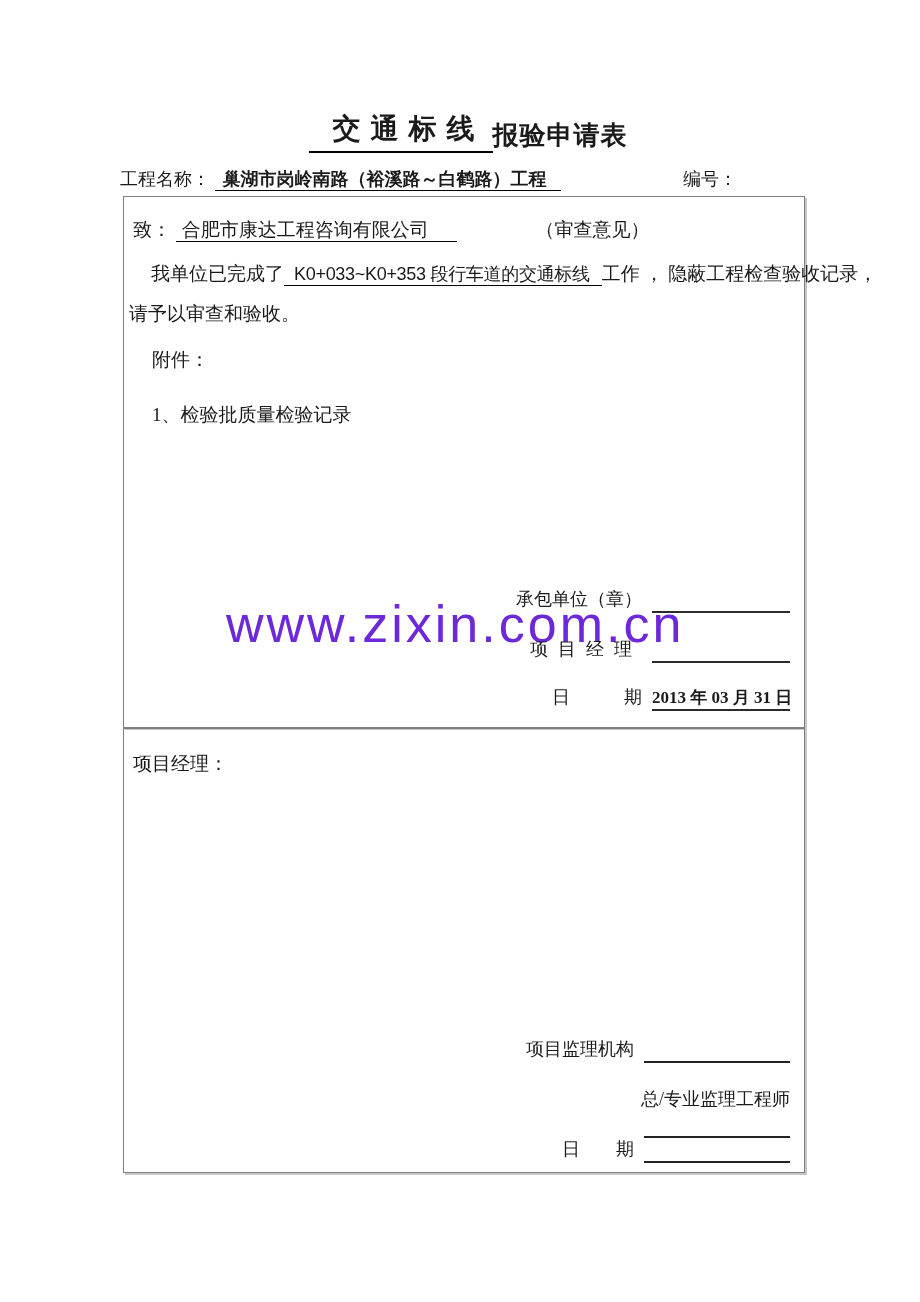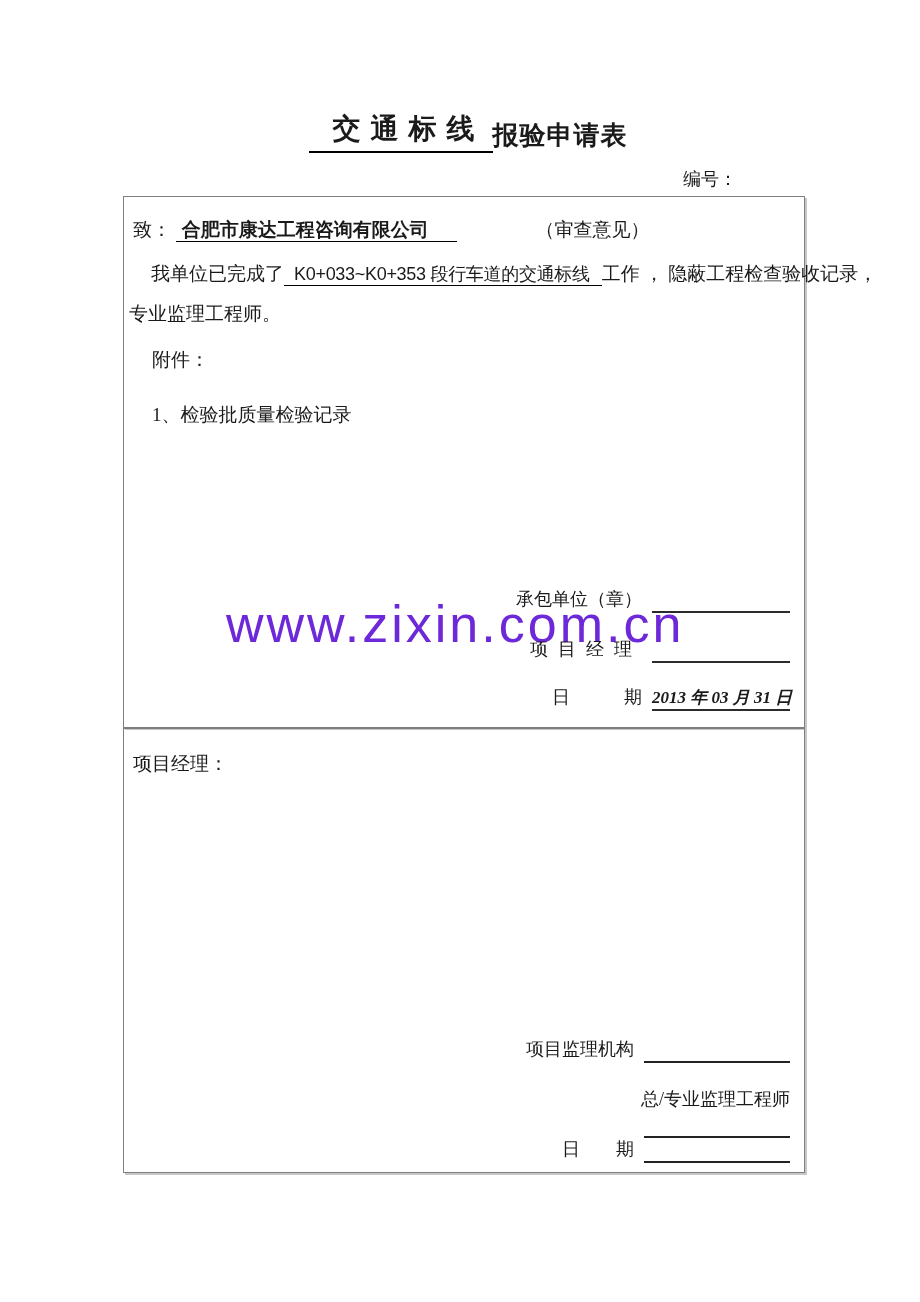--- a/index.html
+++ b/index.html
@@ -36,39 +36,39 @@
     border:1px solid #7f7f7f; background:transparent;
     box-shadow:2px 2px 0 rgba(130,130,130,0.45);
   }
   .box1 { top:196px; height:530px; }
   .box2 { top:728px; height:443px; }
 
   .abs { position:absolute; white-space:nowrap; }
 
   
   .to-line   { top:20px;  left:9px;  font-size:19px; }
-  .to-value  { font-weight:700; border-bottom:1.5px solid #000; padding:0 28px 1px 6px;margin-top:37px; }
+  .to-value  { font-weight:400; border-bottom:1.5px solid #000; padding:0 28px 1px 6px;margin-top:37px; }
   .to-suffix { margin-left:74px; }
 
   .body-line1 { top:64px;  left:5px;  font-size:19px; padding-left:22px; }
   .work-scope {
     font-weight:400; border-bottom:1.5px solid #000; padding:0 12px 1px 10px;
     font-family:"Liberation Sans","DejaVu Sans",sans-serif; font-size:18px; letter-spacing:-0.3px;
   }
   .body-line2 { top:104px; left:5px;  font-size:19px; }
 
   .attach-label { top:150px; left:28px; font-size:19px; }
   .attach-item1 { top:205px; left:28px; font-size:19px; }
   .attach-item2 { top:241px; left:28px; font-size:19px; }
 
   .sigrow { position:absolute; right:14px; display:flex; align-items:flex-end; font-size:18px; white-space:nowrap; }
   .sigrow .sig-label { padding-bottom:2px; }
   .sig-line {
     display:inline-block; width:138px; height:23px; margin-left:10px;
-    border-bottom:2px solid #2b2b2b; text-align:center; font-weight:600; font-size:17px;font-style:italic;
+    border-bottom:2px solid #2b2b2b; text-align:center; font-weight:600; font-size:17px;
   }
   .manager-spaced { letter-spacing:10px; }
   .row-contractor { top:390px; }
   .row-manager    { top:440px; }
   .row-date1      { top:488px; }
 
   
   .review-label { top:22px; left:9px; font-size:19px; }
   .row-agency   { top:308px; }
   .row-engineer { top:358px;flex-direction:column; }
@@ -79,34 +79,38 @@
 <body>
 
 <div class="page">
 
   <div class="watermark">www.zixin.com.cn</div>
 
   <div class="title-row">
     <span class="title-blank">交通标线</span><span class="title-rest">报验申请表</span>
   </div>
 
+  <div class="meta-row">
+    <span>工程名称：</span>
+    <span class="meta-value">巢湖市岗岭南路（裕溪路～白鹤路）工程</span>
+  </div>
   <div class="meta-no">编号：</div>
 
   <div class="box box1">
 
     <div class="abs to-line">
       <span>致：</span>
       <span class="to-value">合肥市康达工程咨询有限公司</span>
       <span class="to-suffix">（审查意见）</span>
     </div>
 
     <div class="abs body-line1">
       <span>我单位已完成了</span><span class="work-scope">K0+033~K0+353 段行车道的交通标线</span><span>工作 ， 隐蔽工程检查验收记录，</span>
     </div>
-    <div class="abs body-line2">专业监理工程师。</div>
+    <div class="abs body-line2">请予以审查和验收。</div>
 
     <div class="abs attach-label">附件：</div>
     <div class="abs attach-item1">1、检验批质量检验记录</div>
 
     <div class="sigrow row-contractor">
       <span class="sig-label">承包单位（章）</span>
       <span class="sig-line"></span>
     </div>
     <div class="sigrow row-manager">
       <span class="sig-label manager-spaced">项目经理</span>

